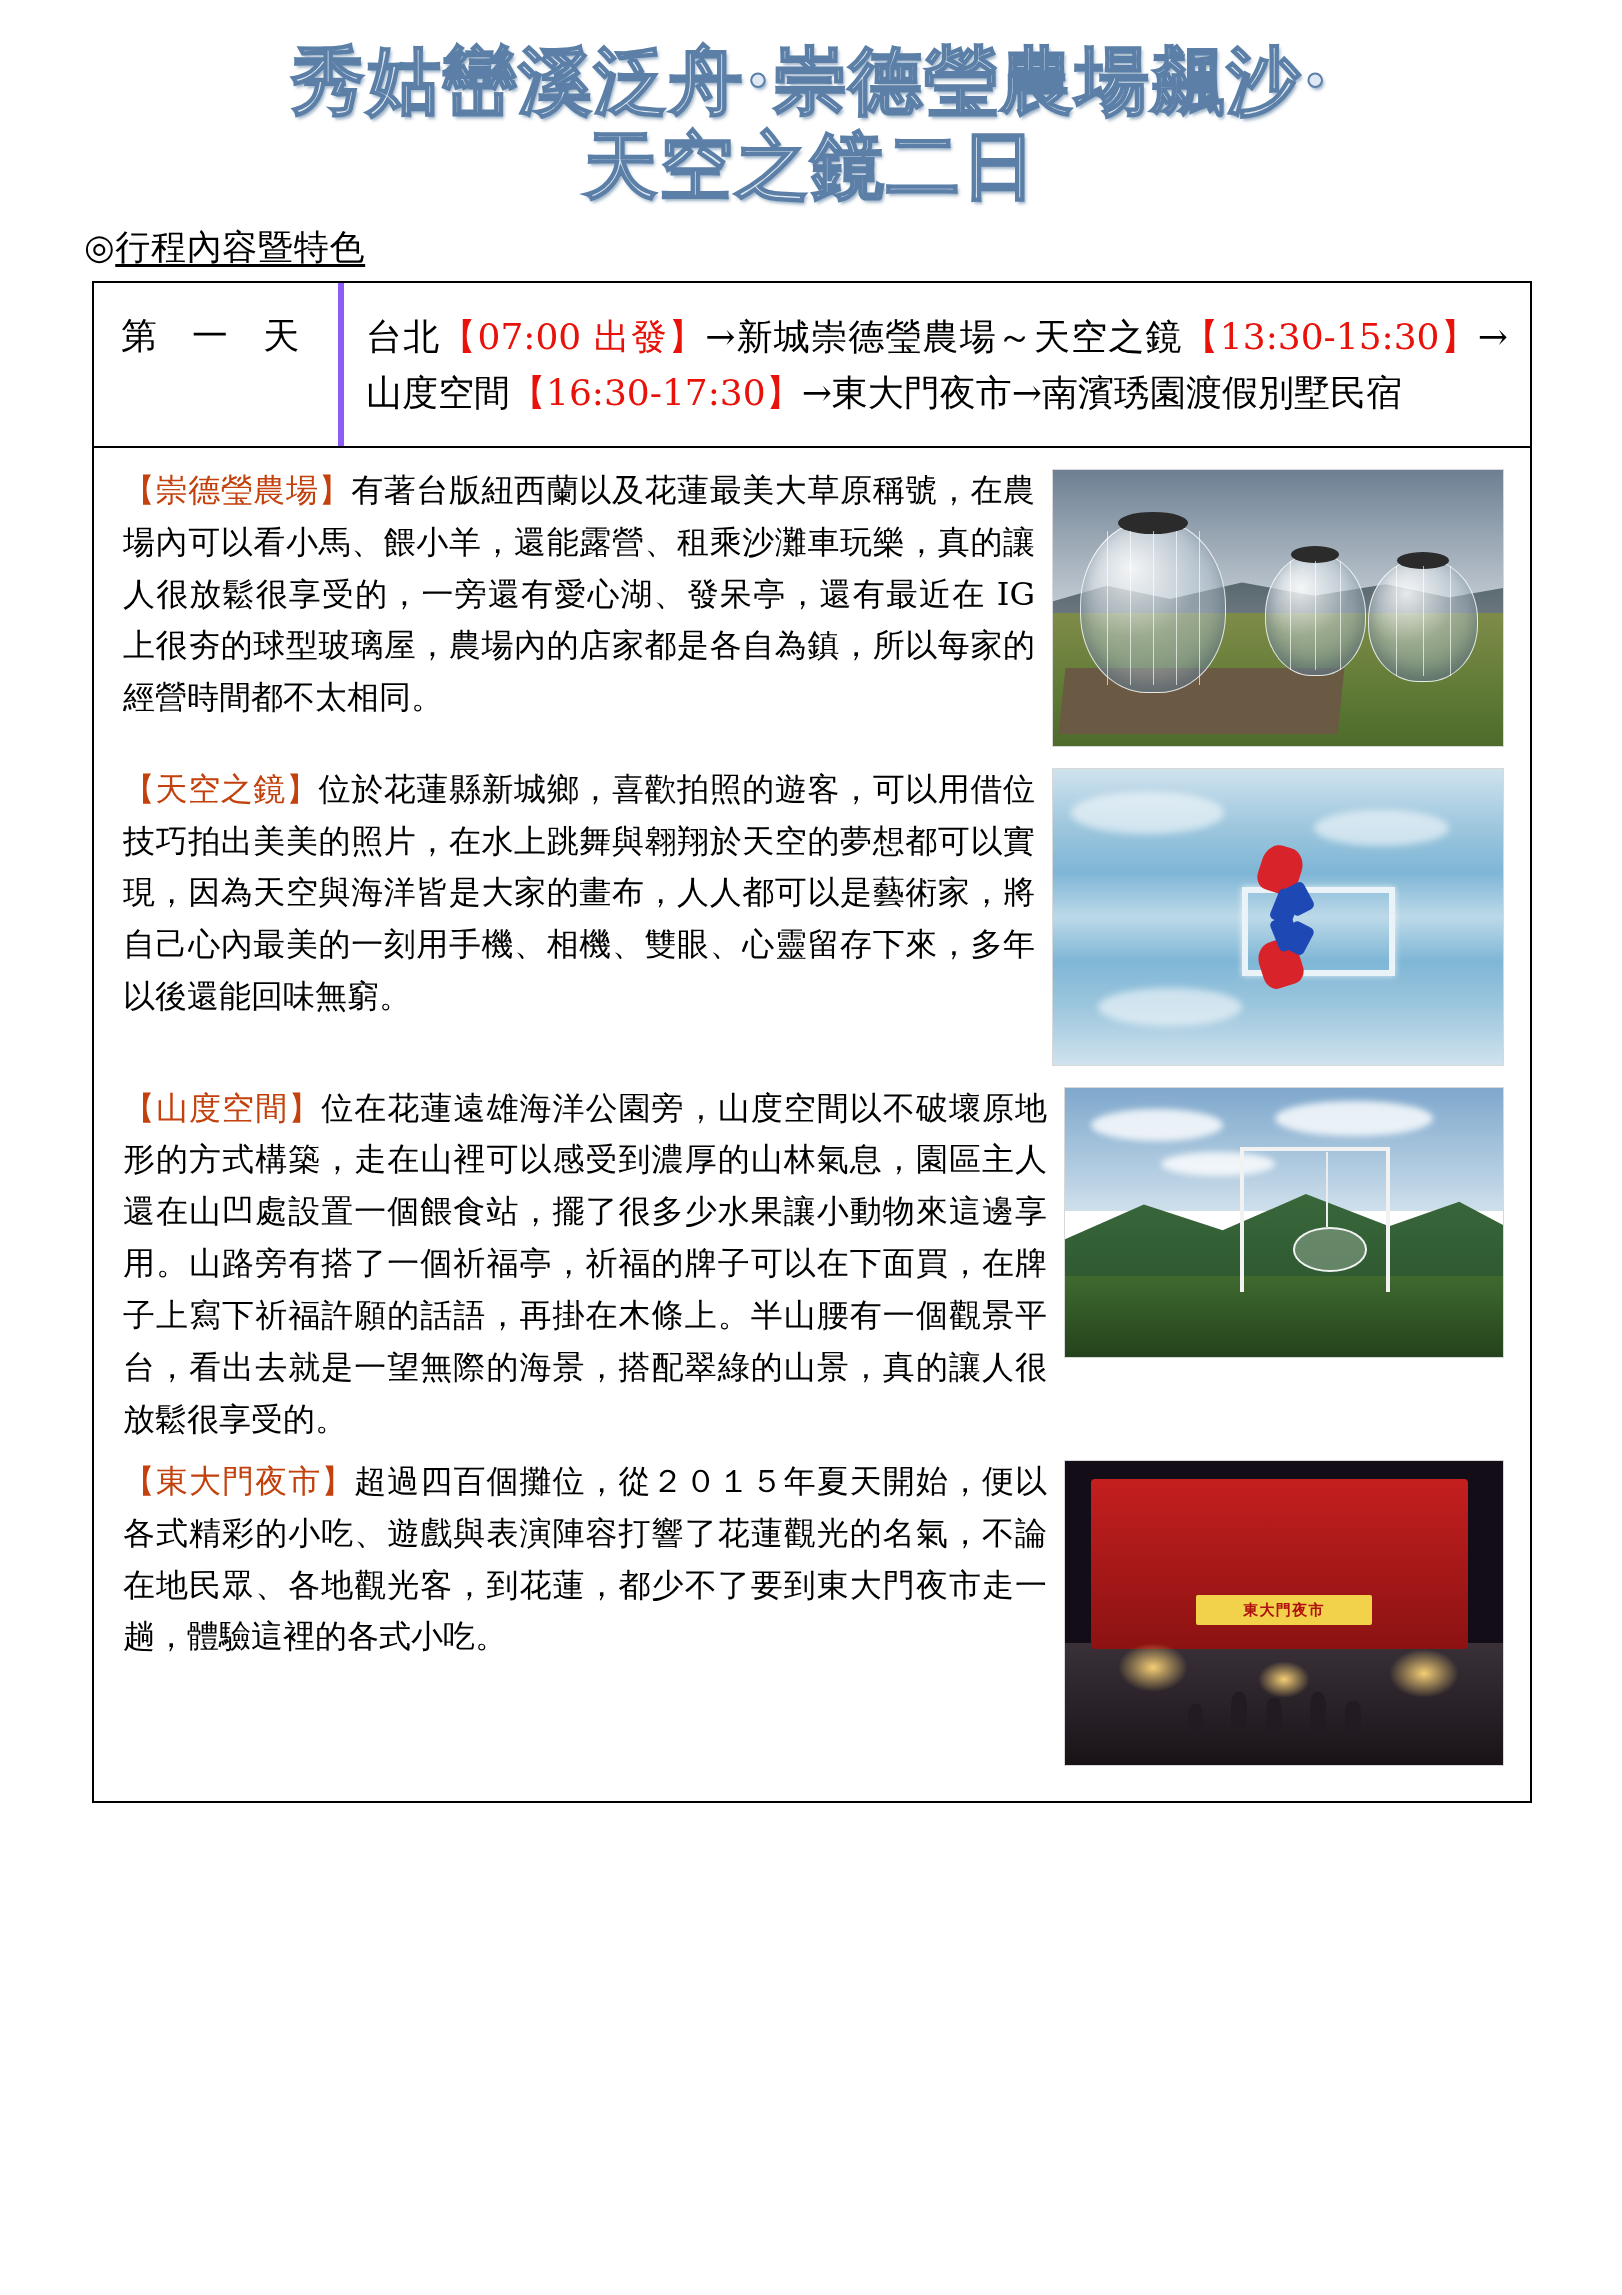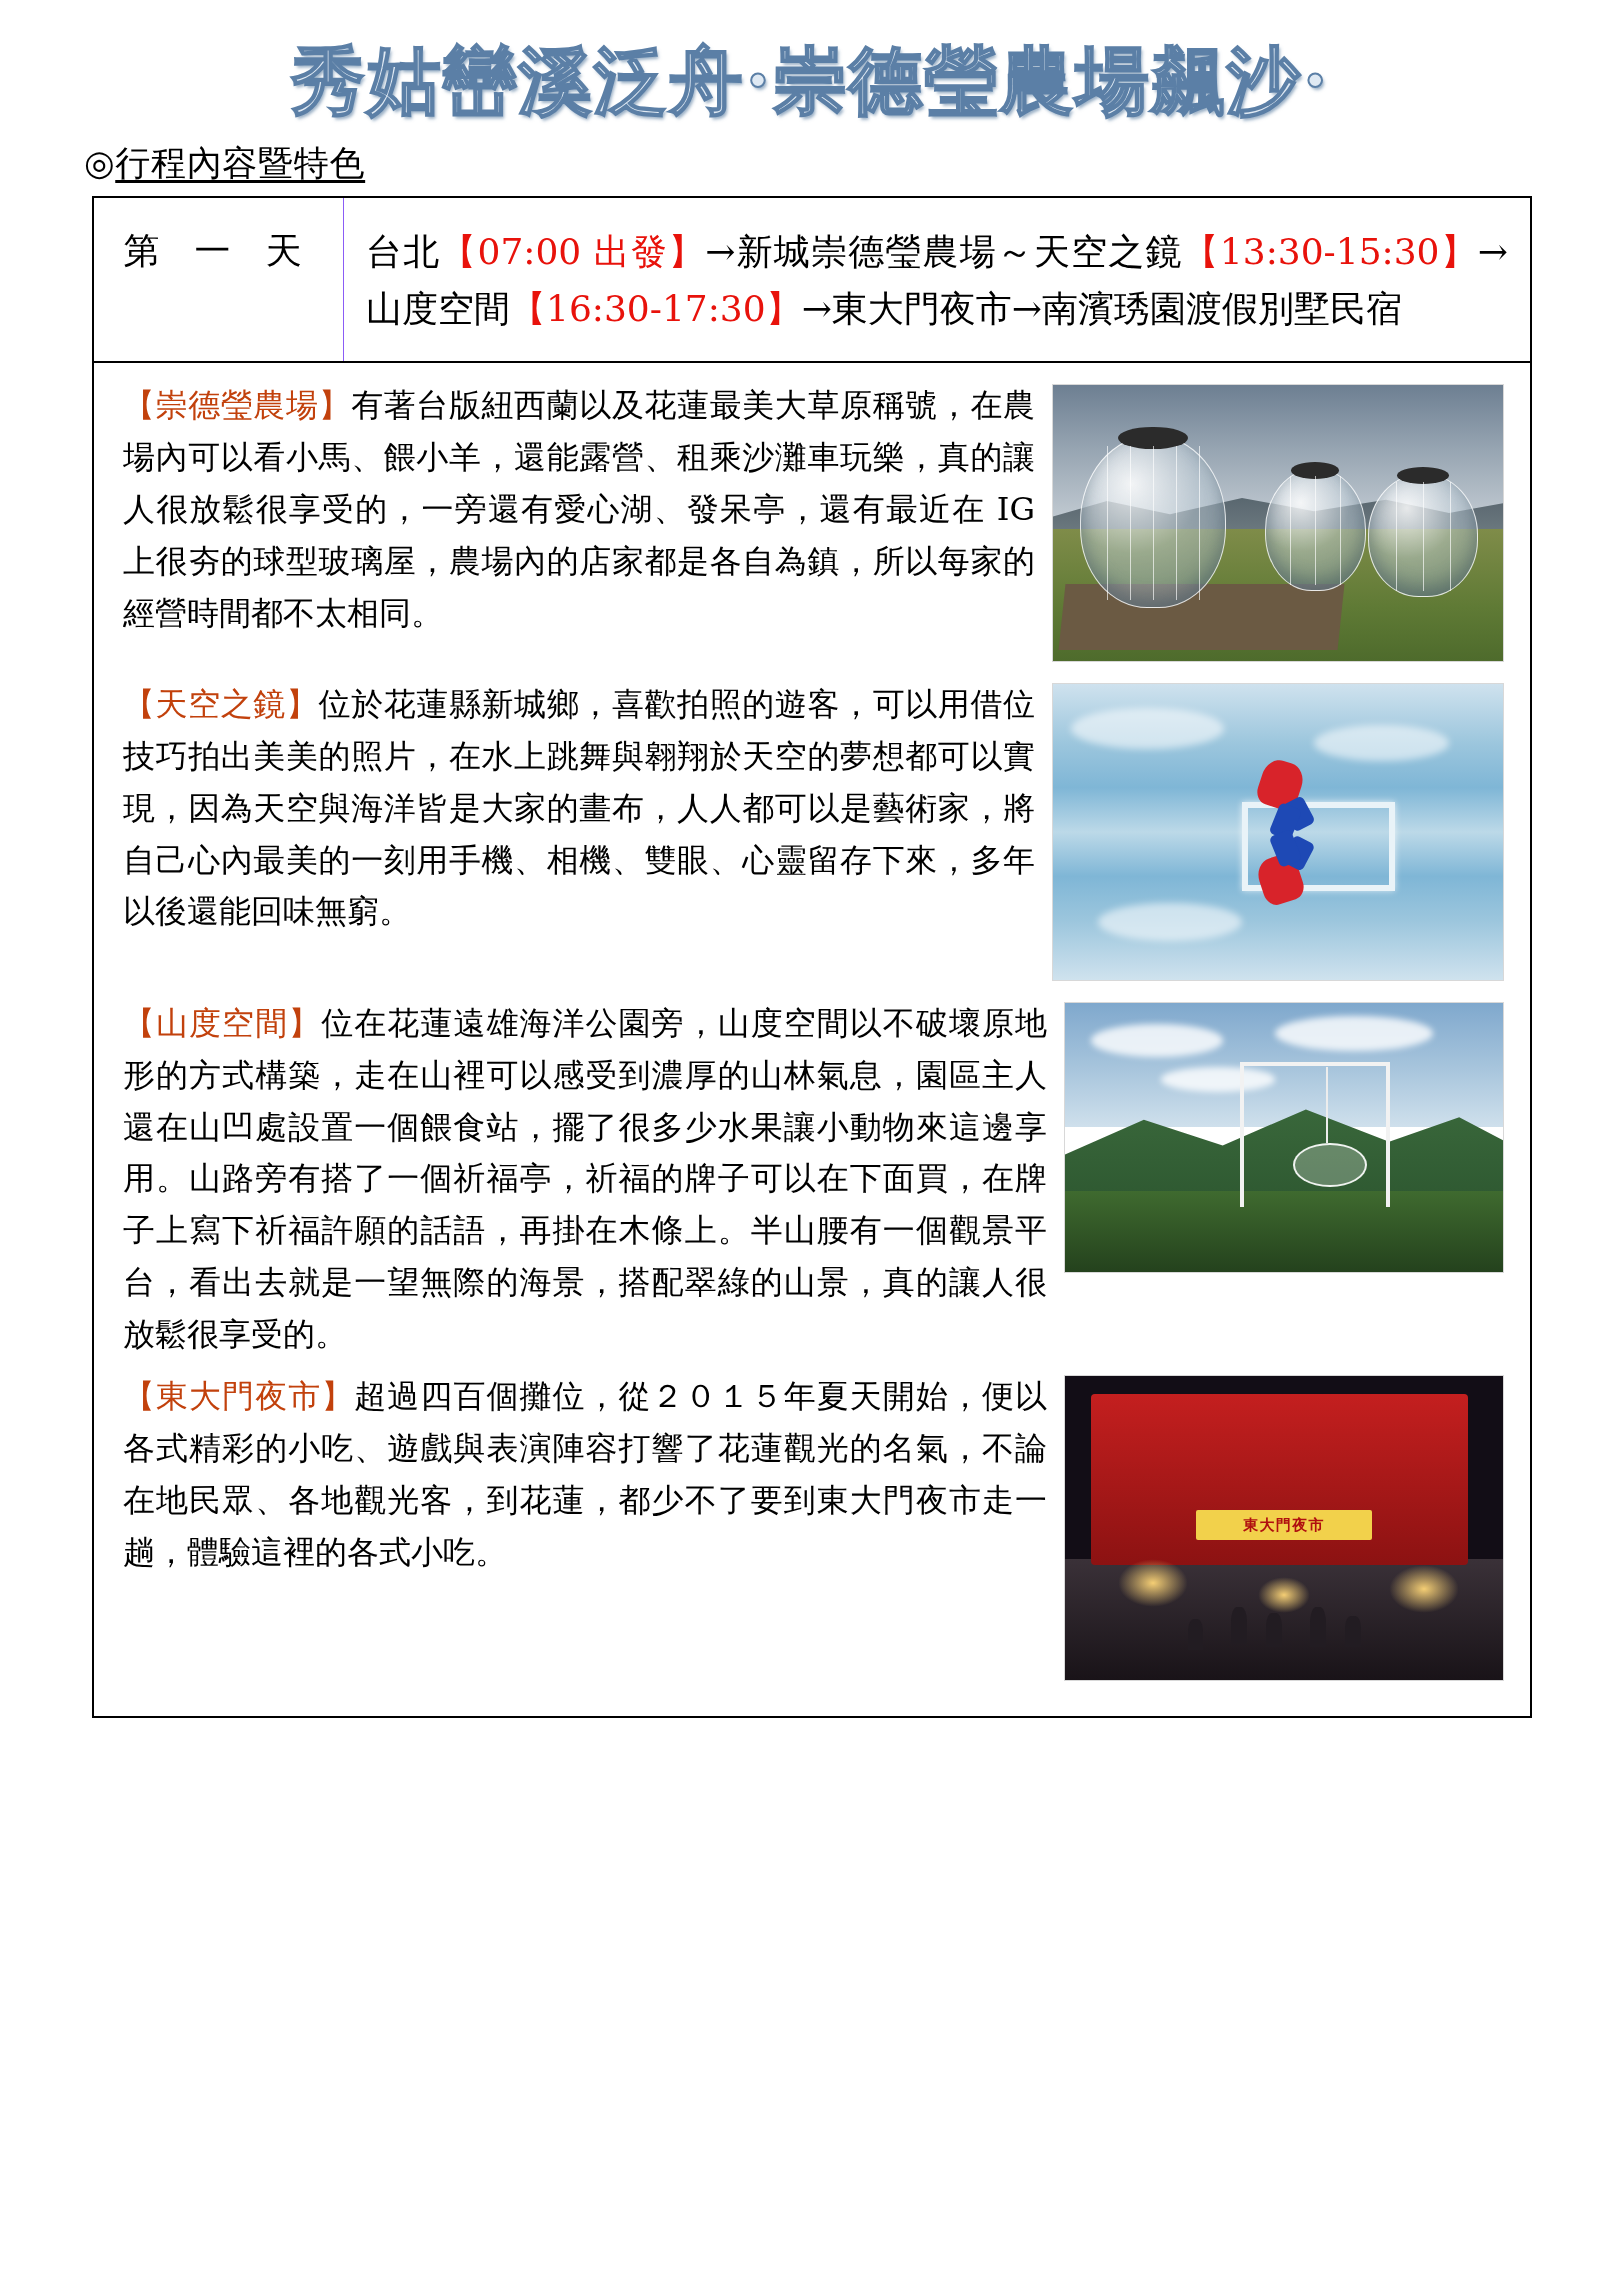--- a/index.html
+++ b/index.html
@@ -60,21 +60,21 @@
   }
 
   
   .day-row {
     display: flex;
     border-bottom: 2px solid #000;
   }
   .day-label {
     width: 250px;
     flex: none;
-    border-right: 1px solid #8b5cf6;
+    border-right: 6px solid #8b5cf6;
     box-sizing: border-box;
     padding: 29px 0 26px 0;
     font-size: 36px;
     text-align: center;
     letter-spacing: 0px;
   }
   .day-label span { letter-spacing: 11.8px; }
   .day-body {
     flex: 1;
     box-sizing: border-box;
@@ -239,20 +239,21 @@
 
   .clear { clear: both; }
 </style>
 </head>
 <body>
 
 <div class="page">
 
   <div class="title-block">
     <div class="title-line">秀姑巒溪泛舟·崇德瑩農場飆沙·</div>
+    <div class="title-line">天空之鏡二日</div>
   </div>
 
   <div class="section-heading">
     <span>◎</span><span class="u">行程內容暨特色</span>
   </div>
 
   <div class="frame">
 
     <div class="day-row">
       <div class="day-label">

